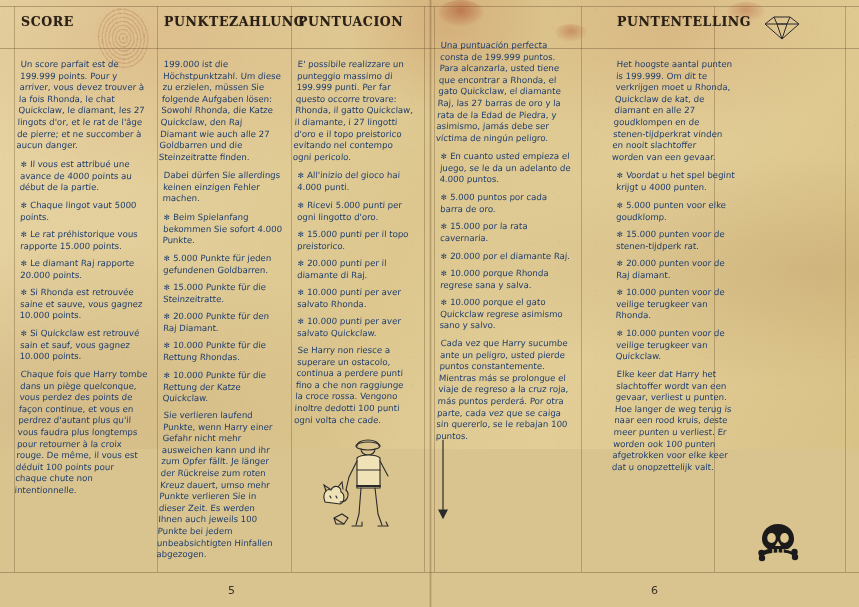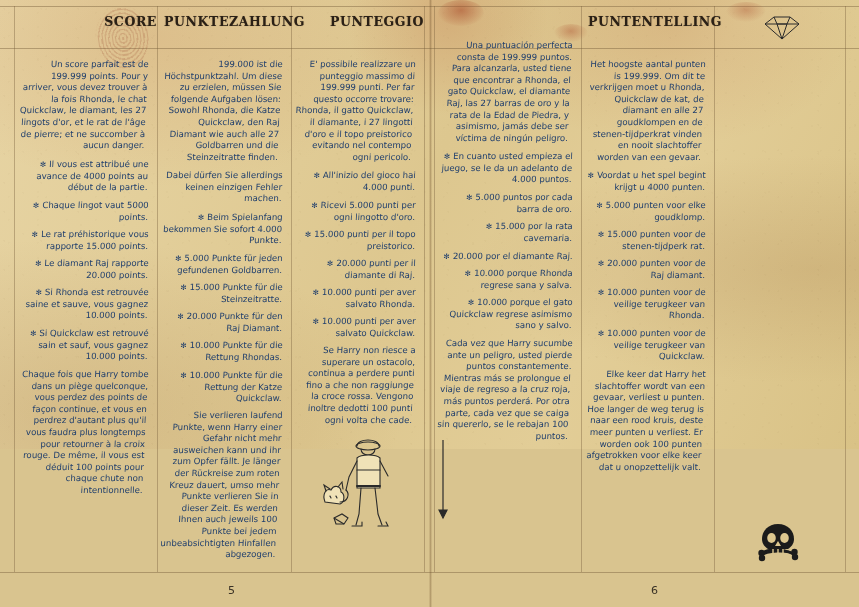--- a/index.html
+++ b/index.html
@@ -11,21 +11,20 @@
   
   #page{
     position:relative;width:859px;height:449px;
     background:
       radial-gradient(ellipse at 18% 8%, rgba(190,120,70,.20), rgba(190,120,70,0) 26%),
       radial-gradient(ellipse at 52% 4%, rgba(185,105,60,.28), rgba(185,105,60,0) 16%),
       radial-gradient(ellipse at 78% 6%, rgba(180,100,55,.18), rgba(180,100,55,0) 20%),
       radial-gradient(ellipse at 8% 92%, rgba(170,130,80,.25), rgba(170,130,80,0) 30%),
       radial-gradient(ellipse at 95% 60%, rgba(170,130,80,.25), rgba(170,130,80,0) 30%),
       linear-gradient(115deg,#e7d4a4 0%,#e3cf9b 22%,#ddc78f 48%,#e2cd97 70%,#d9c286 100%);
-    text-align: right;
   }
   
   #grain{
     position:absolute;inset:0;pointer-events:none;opacity:.35;
     background-image:
       radial-gradient(circle at 12% 30%, rgba(120,90,50,.10) 0 1px, transparent 1px),
       radial-gradient(circle at 44% 70%, rgba(120,90,50,.08) 0 1px, transparent 1px),
       radial-gradient(circle at 76% 20%, rgba(120,90,50,.09) 0 1px, transparent 1px),
       radial-gradient(circle at 88% 82%, rgba(120,90,50,.07) 0 1px, transparent 1px),
       radial-gradient(circle at 30% 55%, rgba(120,90,50,.07) 0 1px, transparent 1px);
@@ -146,21 +145,21 @@
       <p class="bul hand">5.000 Punkte für jeden gefundenen Goldbarren.</p>
       <p class="bul hand">15.000 Punkte für die Steinzeitratte.</p>
       <p class="bul hand">20.000 Punkte für den Raj Diamant.</p>
       <p class="bul hand">10.000 Punkte für die Rettung Rhondas.</p>
       <p class="bul hand">10.000 Punkte für die Rettung der Katze Quickclaw.</p>
       <p class="hand">Sie verlieren laufend Punkte, wenn Harry einer Gefahr nicht mehr ausweichen kann und ihr zum Opfer fällt. Je länger der Rückreise zum roten Kreuz dauert, umso mehr Punkte verlieren Sie in dieser Zeit. Es werden Ihnen auch jeweils 100 Punkte bei jedem unbeabsichtigten Hinfallen abgezogen.</p>
     </div>
   </div>
 
   <div class="col" style="left:292px;width:132px;">
-    <div class="col-head">PUNTEGGIO</div>
+    <div class="col-head">PUNTUACION</div>
     <div class="col-body" style="margin-top:24px;">
       <p class="hand">E' possibile realizzare un punteggio massimo di 199.999 punti. Per far questo occorre trovare: Rhonda, il gatto Quickclaw, il diamante, i 27 lingotti d'oro e il topo preistorico evitando nel contempo ogni pericolo.</p>
       <p class="bul hand">All'inizio del gioco hai 4.000 punti.</p>
       <p class="bul hand">Ricevi 5.000 punti per ogni lingotto d'oro.</p>
       <p class="bul hand">15.000 punti per il topo preistorico.</p>
       <p class="bul hand">20.000 punti per il diamante di Raj.</p>
       <p class="bul hand">10.000 punti per aver salvato Rhonda.</p>
       <p class="bul hand">10.000 punti per aver salvato Quickclaw.</p>
       <p class="hand">Se Harry non riesce a superare un ostacolo, continua a perdere punti fino a che non raggiunge la croce rossa. Vengono inoltre dedotti 100 punti ogni volta che cade.</p>
     </div>
@@ -172,21 +171,21 @@
       <p class="bul hand">En cuanto usted empieza el juego, se le da un adelanto de 4.000 puntos.</p>
       <p class="bul hand">5.000 puntos por cada barra de oro.</p>
       <p class="bul hand">15.000 por la rata cavernaria.</p>
       <p class="bul hand">20.000 por el diamante Raj.</p>
       <p class="bul hand">10.000 porque Rhonda regrese sana y salva.</p>
       <p class="bul hand">10.000 porque el gato Quickclaw regrese asimismo sano y salvo.</p>
       <p class="hand">Cada vez que Harry sucumbe ante un peligro, usted pierde puntos constantemente. Mientras más se prolongue el viaje de regreso a la cruz roja, más puntos perderá. Por otra parte, cada vez que se caiga sin quererlo, se le rebajan 100 puntos.</p>
     </div>
   </div>
 
-  <div class="col" style="left:582px;width:132px;">
+  <div class="col" style="left:611px;width:132px;">
     <div class="col-head">PUNTENTELLING</div>
     <div class="col-body" style="margin-top:24px;">
       <p class="hand">Het hoogste aantal punten is 199.999. Om dit te verkrijgen moet u Rhonda, Quickclaw de kat, de diamant en alle 27 goudklompen en de stenen-tijdperkrat vinden en nooit slachtoffer worden van een gevaar.</p>
       <p class="bul hand">Voordat u het spel begint krijgt u 4000 punten.</p>
       <p class="bul hand">5.000 punten voor elke goudklomp.</p>
       <p class="bul hand">15.000 punten voor de stenen-tijdperk rat.</p>
       <p class="bul hand">20.000 punten voor de Raj diamant.</p>
       <p class="bul hand">10.000 punten voor de veilige terugkeer van Rhonda.</p>
       <p class="bul hand">10.000 punten voor de veilige terugkeer van Quickclaw.</p>
       <p class="hand">Elke keer dat Harry het slachtoffer wordt van een gevaar, verliest u punten. Hoe langer de weg terug is naar een rood kruis, deste meer punten u verliest. Er worden ook 100 punten afgetrokken voor elke keer dat u onopzettelijk valt.</p>

